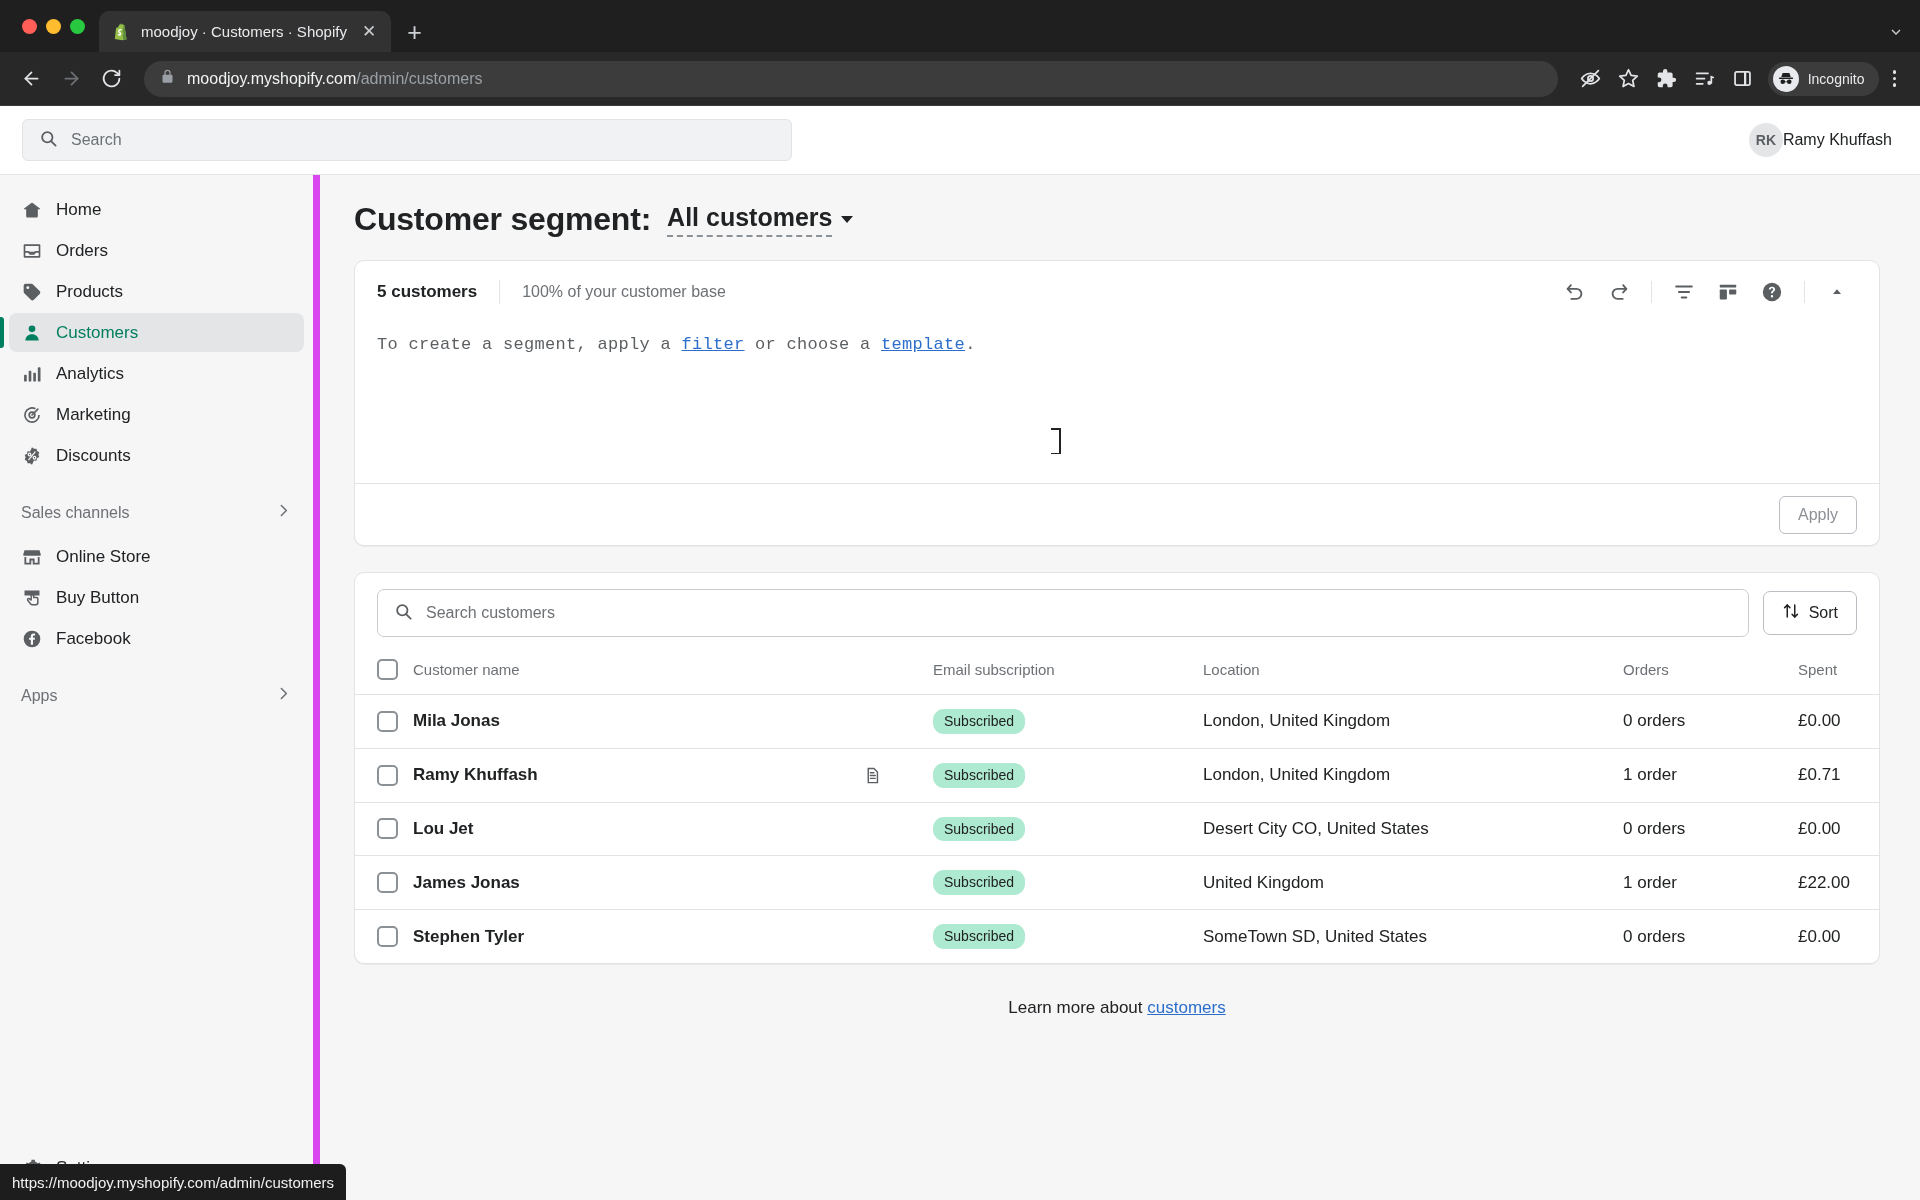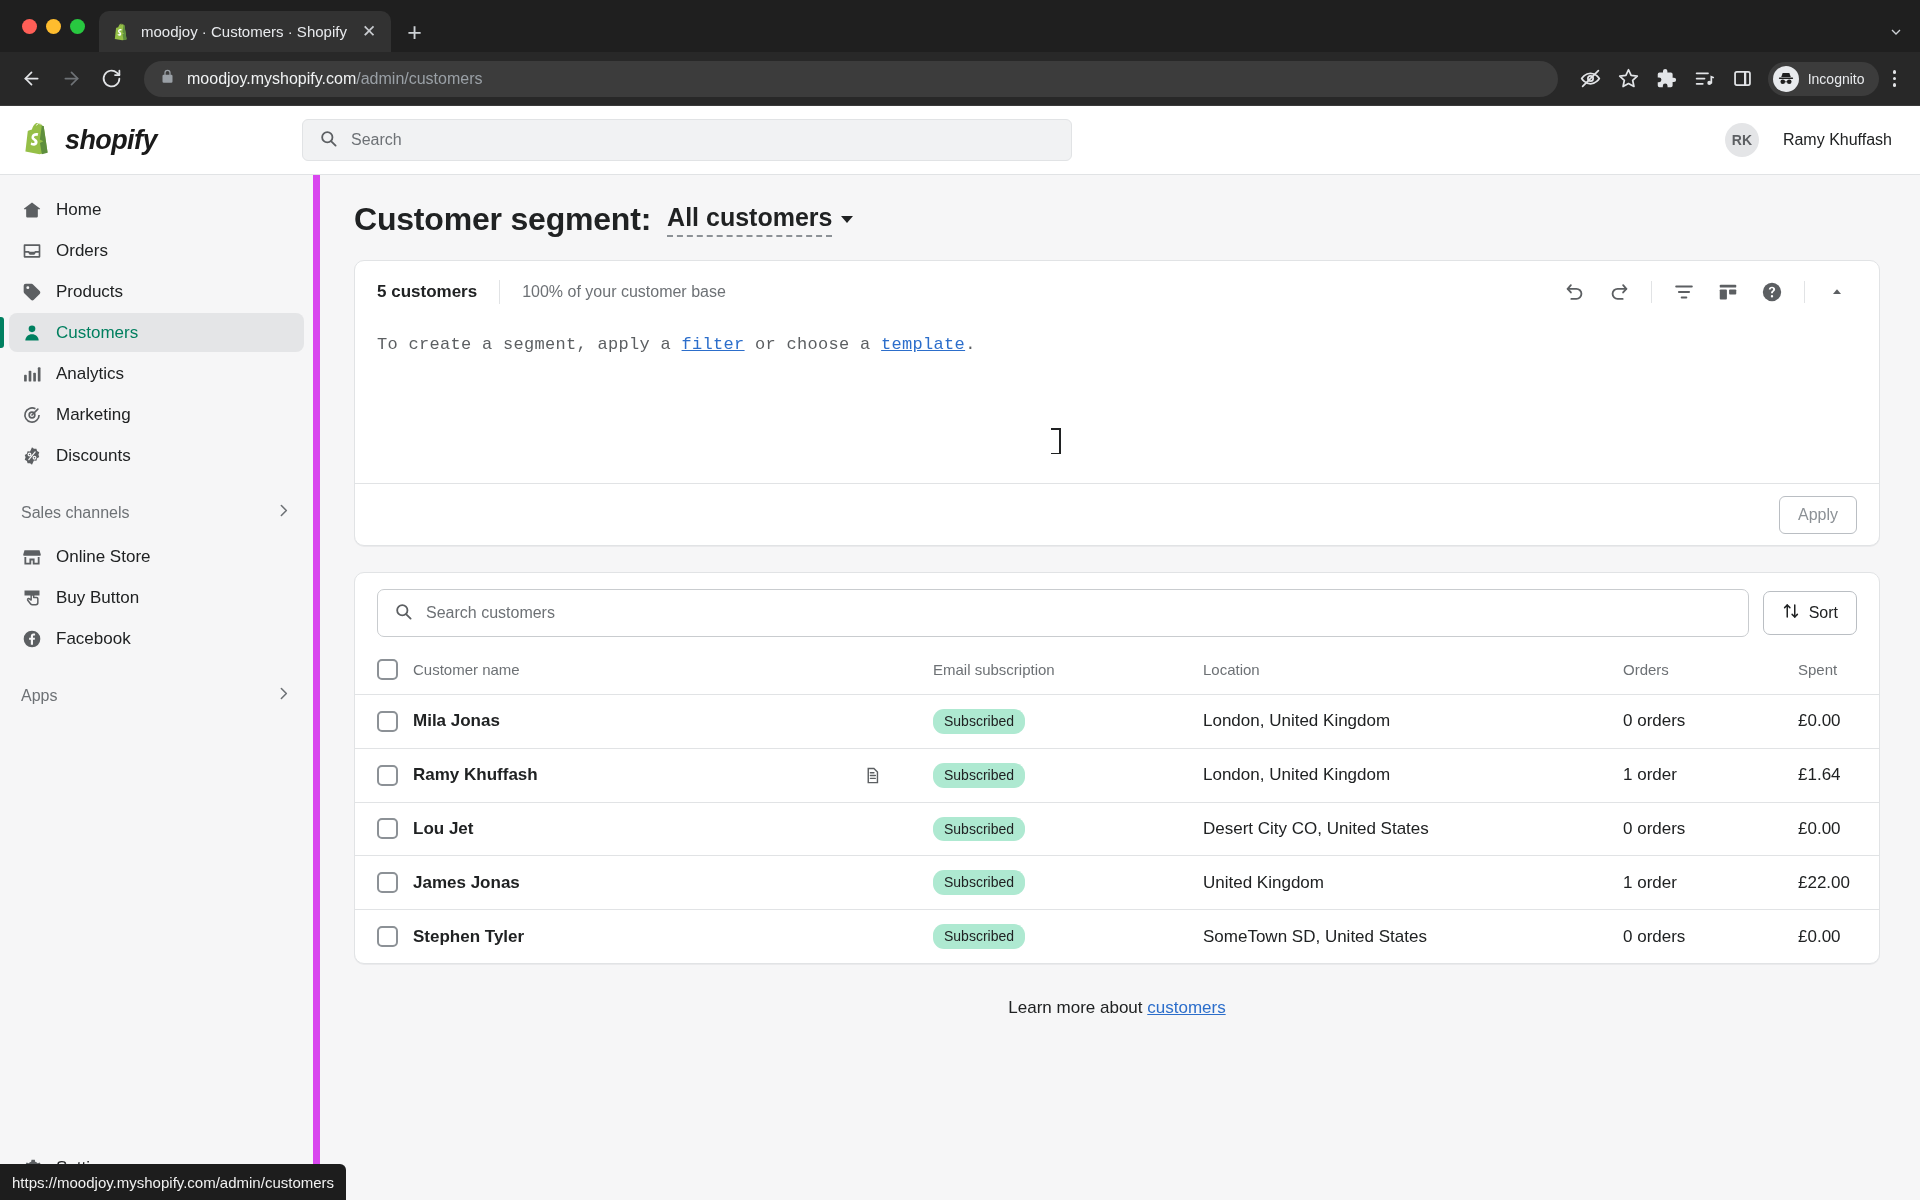--- a/index.html
+++ b/index.html
@@ -71,21 +71,21 @@
     height: 69px; background: #ffffff; display: flex; align-items: center;
     padding: 0 28px 0 22px; flex: none; border-bottom: 1px solid #e1e3e5;
   }
   .logo { display: flex; align-items: center; gap: 9px; width: 280px; flex: none; }
   .logo-word { font-size: 27px; font-weight: bold; font-style: italic; color: #1a1a1a; letter-spacing: -0.6px; }
   .topsearch {
     width: 770px; height: 42px; background: #f1f2f3; border: 1px solid #e1e3e5;
     border-radius: 6px; display: flex; align-items: center; gap: 13px; padding: 0 16px;
   }
   .topsearch-ph { color: #6d7175; font-size: 16px; }
-  .account { margin-left: auto; display: flex; align-items: center; gap: 24px; }
+  .account { margin-left: auto; display: flex; align-items: center; gap: 0; }
   .avatar {
     width: 34px; height: 34px; border-radius: 50%; background: #e4e5e7; color: #5c5f62;
     display: flex; align-items: center; justify-content: center; font-size: 14px; font-weight: 600;
   }
   .account-name { font-size: 16px; color: #202223; font-weight: 500; }
 
   .body { flex: 1; display: flex; min-height: 0; }
 
   
   .sidebar {
@@ -307,28 +307,20 @@
           <i></i>
           <i></i>
           <i></i>
         </span>
     </div>
   </div>
 
   <div class="app">
 
     <div class="topbar">
-      <div class="logo">
-        <svg width="34" height="38" viewBox="0 0 24 26">
-            <path d="M15.3 3.2c-.2-.1-.6-.1-.9 0-.1-.4-.4-1-.9-1.4-.5-.4-1-.4-1.5-.2-.6-.7-1.4-.8-2.2-.4C8.3 2 7.4 4.1 7 5.6l-2.2.7c-.7.2-.7.2-.8 1L2.4 21.2l10 1.8 5.6-1.4-2.7-18.4zM11 2.3c-.4.2-.9.5-1.3 1 .2-.7.6-1.5 1.2-1.8.3-.1.5-.1.7 0-.2.2-.4.5-.6.8zm1.6-.1c-.1-.5-.3-.9-.5-1.1.5.1.9.6 1.1 1.2-.2 0-.4 0-.6-.1z" fill="#95bf47"></path>
-            <path d="M15.3 3.2c-.2-.1-.6-.1-.9 0l-.3-1-1.5 10.5 2.5 1.1-2.4 1.3 1.3 7.9 4.1-1-2.8-18.8z" fill="#5e8e3e"></path>
-            <path d="M11.5 8.3l-.6 2s-.6-.3-1.4-.2c-1.1.1-1.1.8-1.1.9.1.9 2.4 1.1 2.6 3.2.1 1.6-.9 2.7-2.3 2.8-1.7.1-2.6-.9-2.6-.9l.4-1.6s.9.7 1.7.6c.5 0 .7-.4.7-.7-.1-1.2-2-1.1-2.2-3-.1-1.6 1-3.2 3.2-3.3.9-.1 1.6.2 1.6.2z" fill="#fff"></path>
-          </svg>
-        <span class="logo-word">shopify</span>
-      </div>
       <div class="topsearch">
         <span>
           <svg width="19" height="19" viewBox="0 0 24 24" fill="none" stroke="#5c5f62" stroke-width="2.3" stroke-linecap="round">
               <circle cx="10.5" cy="10.5" r="6.5"></circle>
               <path d="M15.5 15.5L21 21"></path>
             </svg>
         </span>
         <span class="topsearch-ph">Search</span>
       </div>
       <div class="account">
@@ -595,21 +587,21 @@
                       <svg width="17" height="19" viewBox="0 0 24 24" fill="currentColor">
                           <path d="M6 2h8l5 5v15H6z" fill="none" stroke="currentColor" stroke-width="2"></path>
                           <path d="M9 8h5M9 12h7M9 16h7" stroke="currentColor" stroke-width="2" stroke-linecap="round"></path>
                         </svg>
                     </span>
                   </div>
                 </td>
                 <td class="col-email"><span class="badge">Subscribed</span></td>
                 <td class="col-loc">London, United Kingdom</td>
                 <td class="col-orders">1 order</td>
-                <td class="col-spent">£1.64</td>
+                <td class="col-spent">£0.71</td>
               </tr>
               <tr>
                 <td class="col-check">
                     <span class="cbox"></span>
                   </td>
                 <td class="col-name">
                   <div class="name-cell">
                     <span class="cust-name">Lou Jet</span>
                   </div>
                 </td>

